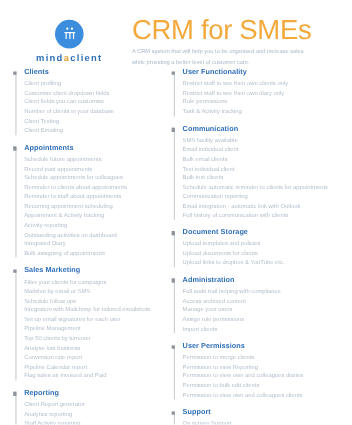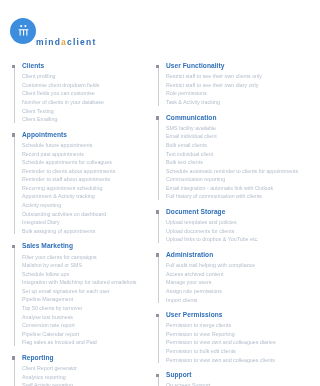--- a/index.html
+++ b/index.html
@@ -15,22 +15,22 @@
   
   .header {
     display:flex;
     align-items:flex-start;
     padding:14px 10px 0 10px;
     height:62px;
   }
   .brand {
     width:106px;
     display:flex;
-    flex-direction:row;
-    align-items:flex-end;
+    flex-direction:column;
+    align-items:center;
     padding-top:4px;
   }
   .logo-circle {
     width:26px; height:26px;
     border-radius:50%;
     background:#3C8DDE;
     display:flex; align-items:center; justify-content:center;
     margin-bottom:3px;
   }
   .logo-mark { display:block; }
@@ -109,20 +109,24 @@
       <div class="logo-circle">
         <svg class="logo-mark" width="15" height="14" viewBox="0 0 15 14" aria-hidden="true">
           <circle cx="5.2" cy="2.1" r="1.05" fill="#ffffff"></circle>
           <circle cx="9.4" cy="2.1" r="1.05" fill="#ffffff"></circle>
           <path d="M2.6 5.2 h9.8 v0.95 h-1.0 v5.3 h-1.1 v-5.3 h-2.2 v5.3 h-1.1 v-5.3 h-2.3 v5.3 h-1.1 v-5.3 h-1.0 z" fill="#ffffff"></path>
         </svg>
       </div>
       <div class="brand-name"><span>mind</span><span class="accent">a</span><span>client</span></div>
     </div>
 
+    <div class="title-block">
+      <div class="main-title">CRM for SMEs</div>
+      <div class="tagline">A CRM system that will help you to be organised and increase sales while providing a better level of customer care.</div>
+    </div>
 
   </div>
 
   <div class="columns">
     <div class="col" id="col-left">
         <div class="section">
           <div class="rail"></div>
           <div class="bullet"></div>
           <div class="sec-title">Clients</div>
           <ul class="sec-list">

